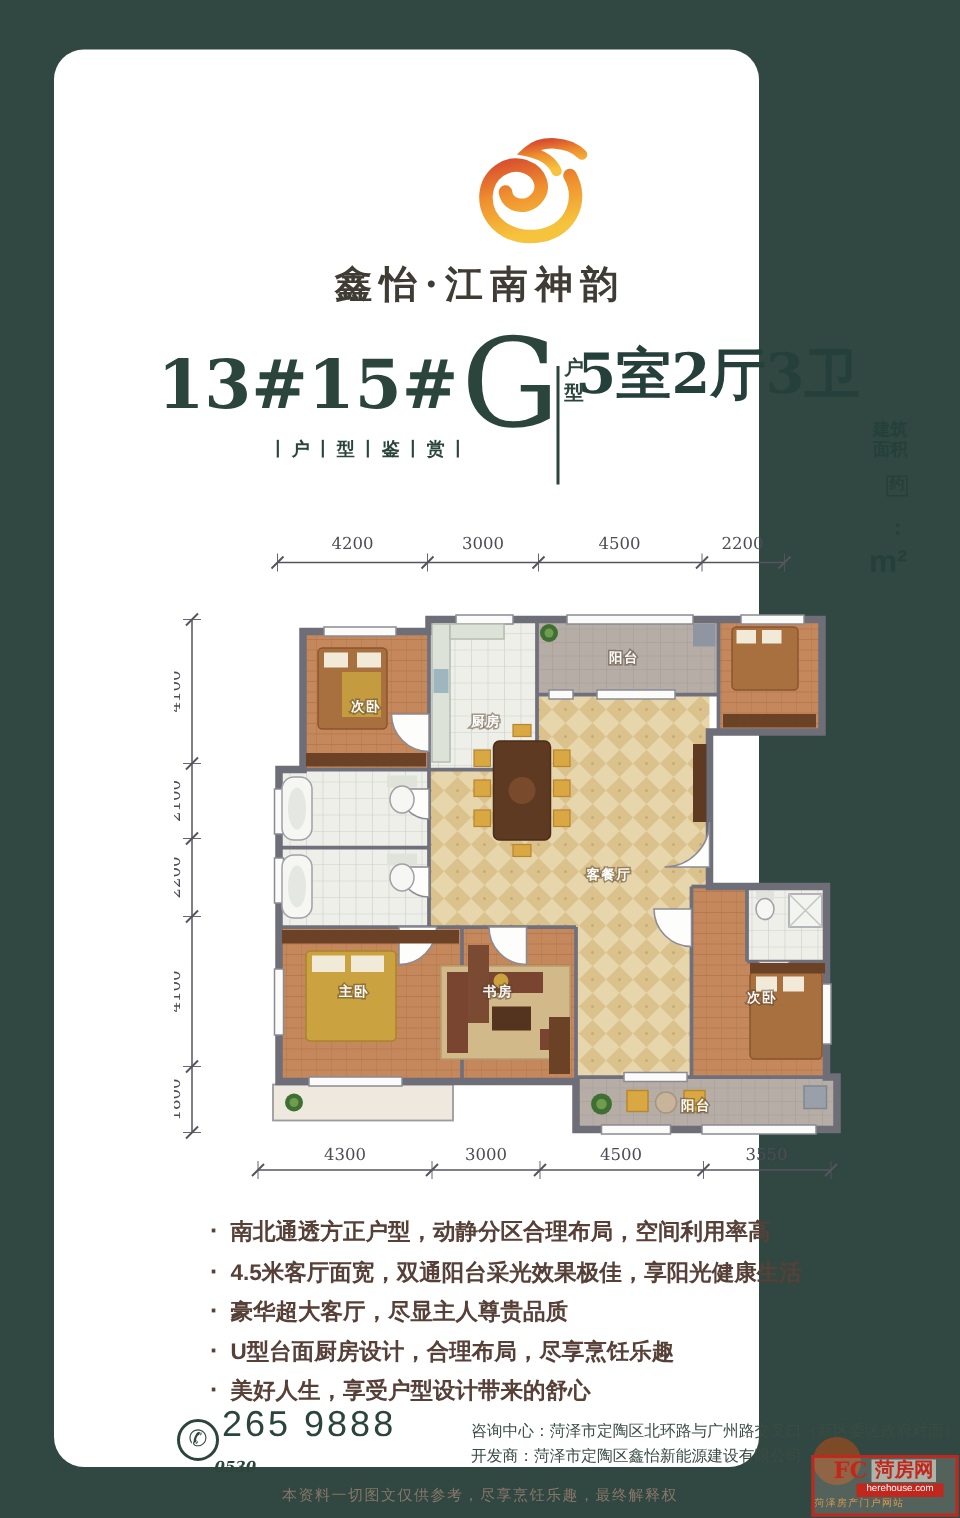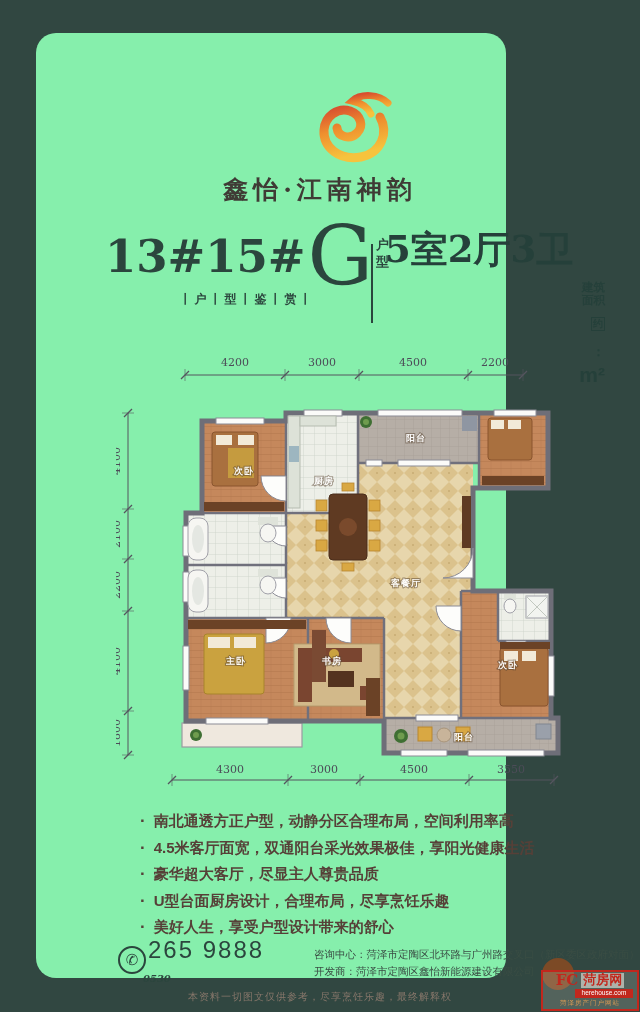--- a/index.html
+++ b/index.html
@@ -1,18 +1,18 @@
 <!DOCTYPE html>
 <html><head>
 <meta charset="utf-8">
 <style>
   html,body{margin:0;padding:0;}
   body{width:640px;height:1012px;font-family:"Liberation Sans",sans-serif;}
   .poster{position:relative;width:640px;height:1012px;background:#314741;overflow:hidden;}
-  .card{position:absolute;left:36px;top:33px;width:470px;height:945px;background:#86efac;border-radius:20px;}
+  .card{position:absolute;left:36px;top:33px;width:470px;height:945px;background:#ffffff;border-radius:20px;}
   
   .logo{position:absolute;left:255px;top:58px;width:130px;height:84px;}
   .brand{position:absolute;left:0;top:140px;width:568px;text-align:center;
          font-family:"DejaVu Serif",serif;font-weight:bold;font-size:25px;letter-spacing:5px;color:#3f3b35;}
   
   .title-block{position:absolute;left:88px;top:194px;width:246px;text-align:center;color:#2b453d;}
   .title-main{display:flex;align-items:center;justify-content:center;}
   .title-numbers{font-family:"DejaVu Serif",serif;font-weight:bold;font-size:45px;line-height:1;}
   .title-letter{font-family:"DejaVu Serif",serif;font-size:82px;line-height:.72;margin-left:2px;}
   .title-suffix{display:flex;flex-direction:column;font-size:13px;font-weight:bold;line-height:1.25;margin-left:3px;padding-bottom:6px;}
@@ -37,21 +37,21 @@
   .phone-icon-wrap{position:absolute;left:82px;top:913px;width:24px;height:24px;border:2px solid #2b453d;border-radius:50%;
                    color:#2b453d;font-size:15px;line-height:23px;text-align:center;}
   .area-code{position:absolute;left:79px;top:940px;font-family:"DejaVu Serif",serif;font-style:italic;font-size:10px;font-weight:bold;color:#2b453d;margin-left:28px;}
   .phone-number{position:absolute;left:112px;top:903px;font-size:24px;font-weight:normal;letter-spacing:2px;color:#2b453d;white-space:nowrap;}
   .address{position:absolute;left:278px;top:913px;width:305px;color:#3a4d44;font-size:10.5px;line-height:1.6;}
   .address div{white-space:nowrap;}
   .disclaimer{position:absolute;left:0;top:957px;width:568px;text-align:center;font-size:10px;color:#86766a;letter-spacing:1px;}
   
   .wm-circle{position:absolute;right:66px;bottom:22px;width:32px;height:32px;border-radius:50%;background:#7c4a26;}
   .watermark{position:absolute;right:1px;bottom:1px;width:94px;border:2px solid #c2271d;background:rgba(240,230,214,.18);
-             display:flex;flex-direction:column;align-items:center;}
+             display:flex;flex-direction:column;}
   .wm-row{display:flex;align-items:center;gap:3px;width:100%;justify-content:center;padding-top:1px;}
   .wm-fc{font-family:"DejaVu Serif",serif;font-weight:bold;font-size:15px;color:#c2271d;line-height:1;}
   .wm-site{font-size:13px;font-weight:bold;color:#c2271d;background:rgba(250,245,235,.55);padding:0 2px;line-height:1.15;}
   .wm-domain{background:#c2271d;color:#fff;font-size:6.5px;width:58px;text-align:center;line-height:1.3;margin:1px 0 0 28px;}
   .wm-tagline{font-size:6.5px;color:#d89a54;letter-spacing:1px;line-height:1.6;padding-bottom:1px;}
   
   text{font-family:"Liberation Sans",sans-serif;}
   .dimtxt{font-family:"DejaVu Serif",serif;font-size:11px;fill:#4c4c58;}
   .roomtxt{font-size:9px;font-weight:bold;fill:#ffffff;letter-spacing:1px;opacity:.95;}
 </style>

